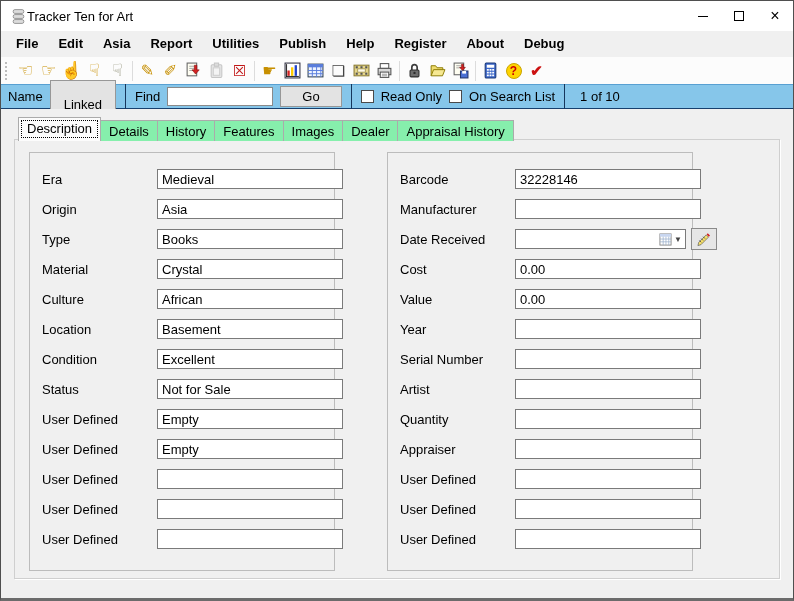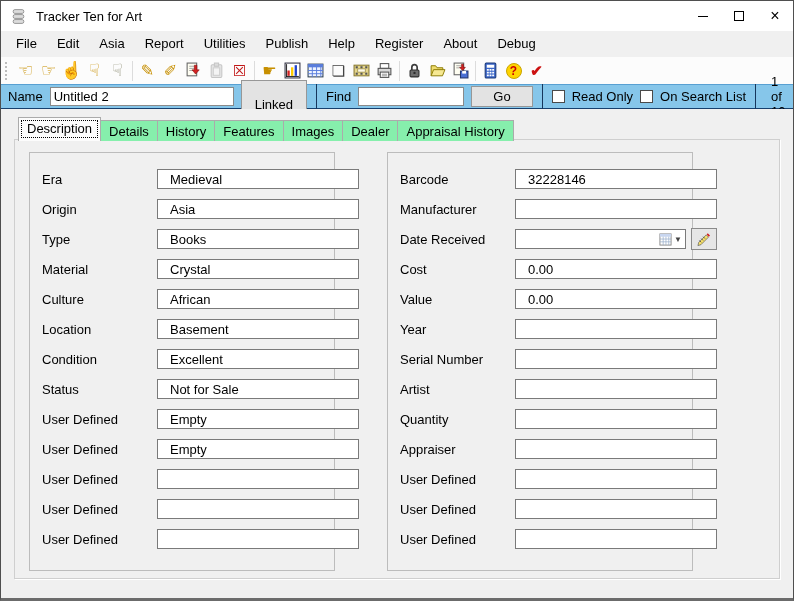--- a/index.html
+++ b/index.html
@@ -6,28 +6,28 @@
   *{box-sizing:border-box;}
   #window{
     width:794px;height:601px;position:relative;margin:0;
     background:#f0f0f0;border:1px solid #4f4f4f;border-bottom:3px solid #6b6b6b;
     font-family:"Liberation Sans",sans-serif;font-size:13px;color:#000;
     display:flex;flex-direction:column;overflow:hidden;
   }
   
   .titlebar{height:30px;background:#ffffff;display:flex;align-items:center;flex:none;}
   .app-icon{margin-left:9px;width:17px;height:17px;display:flex;align-items:center;}
-  .title-text{margin-left:9px;font-size:13px;}
+  .title-text{font-size:13px;}
   .win-controls{margin-left:auto;display:flex;height:100%;}
   .wbtn{width:36px;height:100%;display:flex;align-items:center;justify-content:center;cursor:default;}
   .min-glyph{display:inline-block;width:10px;height:1px;background:#000;}
   .max-glyph{display:inline-block;width:10px;height:10px;border:1px solid #000;}
   .close-glyph{font-size:16px;line-height:1;}
   
-  .menubar{height:26px;background:#f0f0f0;display:flex;align-items:center;padding-left:5px;flex:none;border-bottom:1px solid #f0f0f0;}
+  .menubar{height:26px;background:#f0f0f0;display:flex;align-items:center;padding-left:5px;flex:none;border-bottom:1px solid #f0f0f0;font-weight:bold;}
   .menu-item{padding:4px 10px;cursor:default;}
   
   .toolbar{height:27px;background:#fcfcfc;display:flex;align-items:center;padding-left:2px;flex:none;}
   .gripper{width:5px;height:18px;border-left:2px dotted #bdbdbd;margin:0 4px 0 2px;}
   .tbicon{width:23px;height:21px;display:flex;align-items:center;justify-content:center;font-size:15px;line-height:1;cursor:default;}
   .tbsep{width:1px;height:20px;background:#dcdcdc;margin:0 3px;}
   .hand{color:#c78f00;font-size:17px;}
   .hand-dim{color:#8d8d74;font-size:17px;}
   .pencil{color:#c78f00;font-size:16px;}
   .del{color:#c11717;font-size:15px;}
@@ -55,21 +55,21 @@
   .tab{padding:3px 8px 3px;border:1px solid #ababab;border-bottom:none;background:#86efac;margin-right:-1px;height:21px;cursor:default;}
   .tab.active{background:#fcfcfc;height:24px;position:relative;z-index:3;outline:1px dotted #000;outline-offset:-4px;}
   .tabpanel{position:absolute;left:13px;top:30px;width:766px;height:440px;background:#f0f0f0;
     border:1px solid #cfcfcf;box-shadow:1px 1px 0 #fff;}
   .gbox{position:absolute;top:12px;width:306px;height:419px;border:1px solid #bcbcbc;background:#f0f0f0;}
   .gbox-left{left:14px;}
   .gbox-right{left:372px;}
   .rows{padding:16px 0 0 12px;display:flex;flex-direction:column;gap:10px;}
   .frow{display:flex;align-items:center;height:20px;}
   .flabel{width:115px;flex:none;}
-  .finput{width:202px;height:20px;border:1px solid #7a7a7a;background:#fff;font-family:"Liberation Sans",sans-serif;font-size:13px;padding:0 12px;}
+  .finput{width:202px;height:20px;border:1px solid #7a7a7a;background:#fff;font-family:"Liberation Sans",sans-serif;font-size:13px;padding:0 4px;}
   .date-wrap{display:flex;align-items:center;gap:5px;}
   .date-combo{width:171px;height:20px;border:1px solid #7a7a7a;background:#fff;display:flex;align-items:center;justify-content:flex-end;padding-right:3px;gap:2px;}
   .combo-arrow{font-size:8px;color:#444;}
   .eraser-btn{width:26px;height:22px;background:#e6e6e6;border:1px solid #8a8a8a;display:flex;align-items:center;justify-content:center;cursor:default;}
 </style>
 </head>
 <body>
 
 <div id="window">
 
@@ -218,21 +218,20 @@
       </svg>
     </span>
     <span class="tbicon">
         <span class="helpbadge">?</span>
       </span>
     <span class="tbicon chk">✔</span>
   </div>
 
   <div class="recordbar">
     <span class="rb-label">Name</span>
-    <input class="rb-input name-input" type="text" value="Untitled 2" style="">
     <button class="rb-btn">Linked</button>
     <span class="rbsep"></span>
     <span class="rb-label">Find</span>
     <input class="rb-input find-input" type="text" value="" style="">
     <button class="rb-btn go-btn">Go</button>
     <span class="rbsep"></span>
     <span class="cb"></span>
     <span class="rb-label">Read Only</span>
     <span class="cb"></span>
     <span class="rb-label">On Search List</span>

